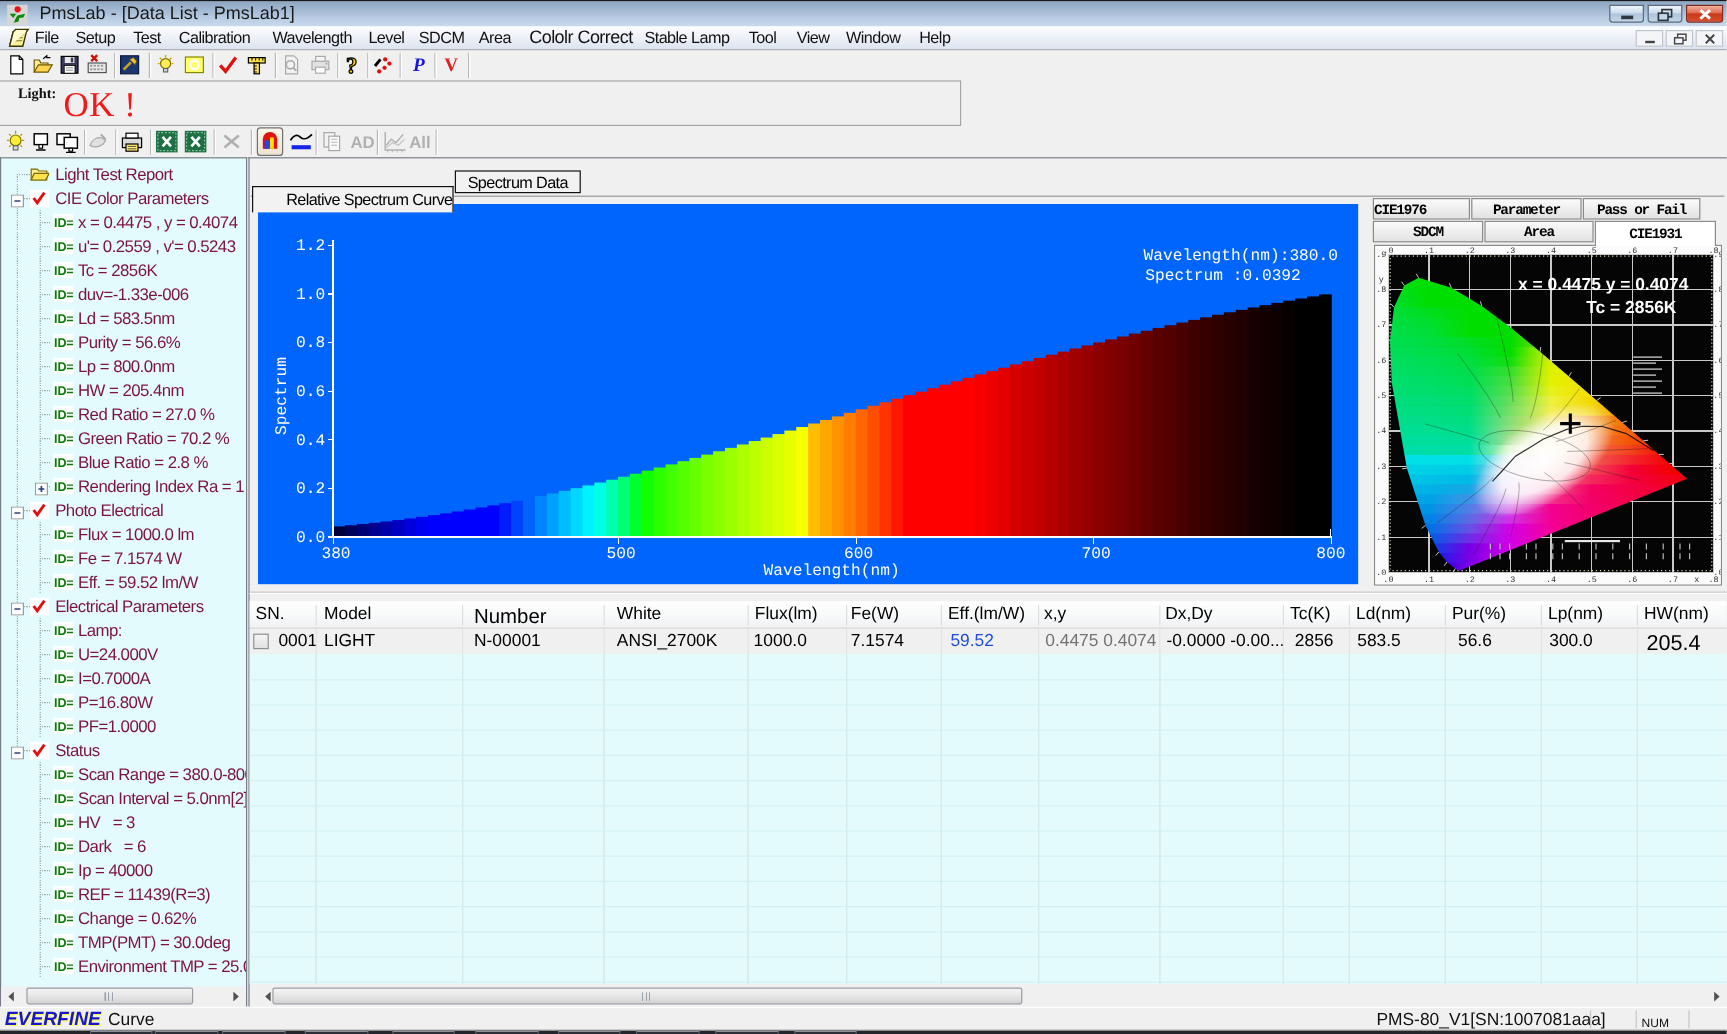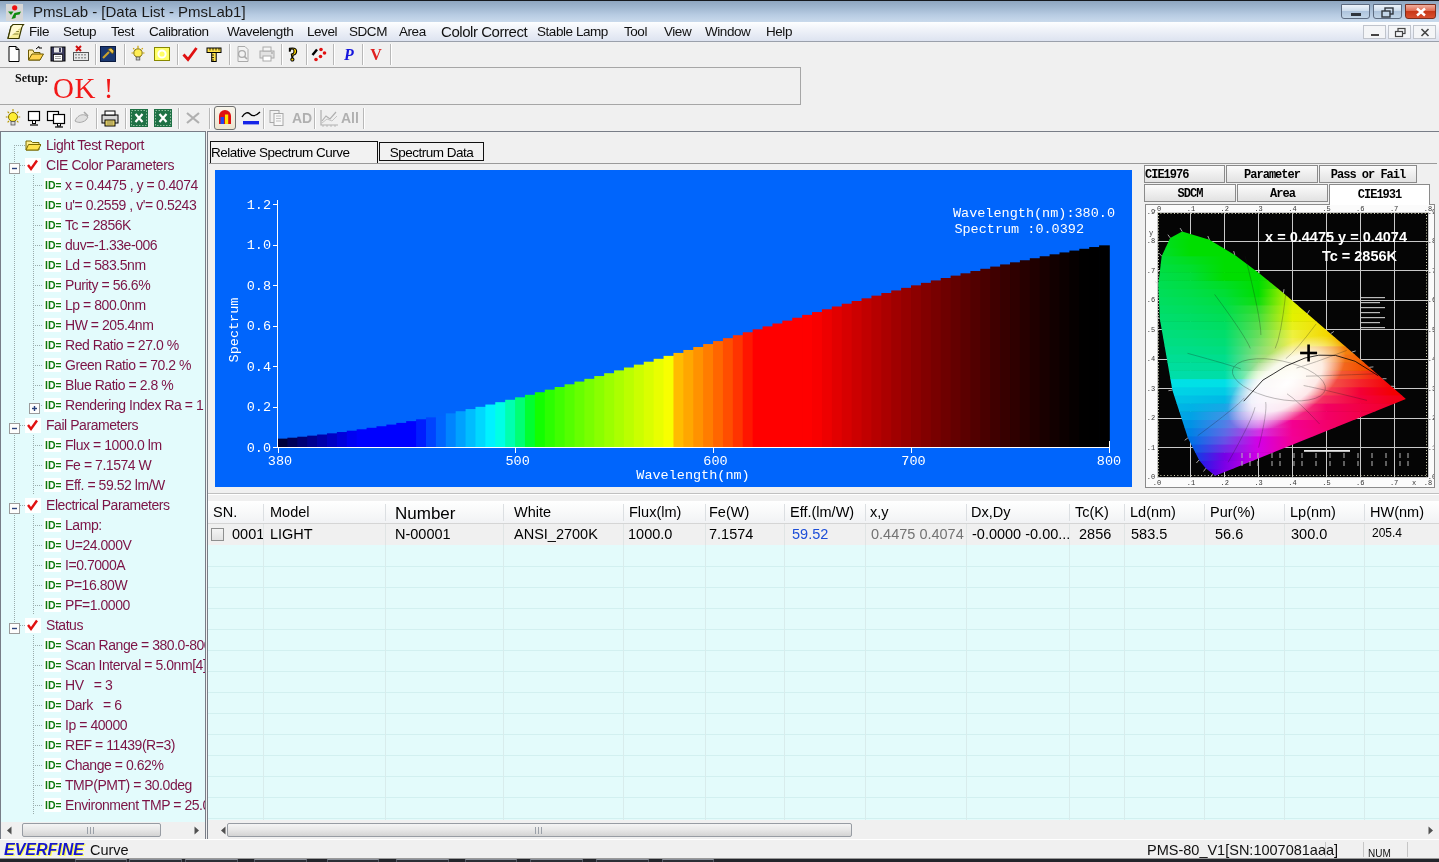--- a/index.html
+++ b/index.html
@@ -192,21 +192,21 @@
     <div style="position:absolute;left:307px;top:2px;width:1px;height:21px;background:#fff"></div>
     <div style="position:absolute;left:333px;top:2px;width:1px;height:21px;background:#b8b8b8"></div>
     <div style="position:absolute;left:334px;top:2px;width:1px;height:21px;background:#fff"></div>
     <div style="position:absolute;left:362px;top:2px;width:1px;height:21px;background:#b8b8b8"></div>
     <div style="position:absolute;left:363px;top:2px;width:1px;height:21px;background:#fff"></div>
     <div style="position:absolute;left:390px;top:2px;width:1px;height:21px;background:#b8b8b8"></div>
     <div style="position:absolute;left:391px;top:2px;width:1px;height:21px;background:#fff"></div>
   </div>
 <div style="position:absolute;left:0;top:67px;width:1439px;height:39px;background:#f0f0f0"></div>
 <div style="position:absolute;left:-2px;top:67px;width:803px;height:38px;border:1px solid #a6a6a6;background:#f0f0f0"></div>
-<div style="position:absolute;left:15px;top:71px;font-family:'Liberation Serif';font-weight:bold;font-size:12px;color:#111">Setup:</div>
+<div style="position:absolute;left:15px;top:71px;font-family:'Liberation Serif';font-weight:bold;font-size:12px;color:#111">Light:</div>
 <div style="position:absolute;left:53px;top:72px;font-family:'Liberation Serif';font-size:29px;color:#f21818;letter-spacing:0.5px">OK !</div>
 <div style="position:absolute;left:0;top:106px;width:1439px;height:25px;background:#f0f0f0">
     <div style="position:absolute;left:1px;top:0px;width:24px;height:24px;display:flex;align-items:center;justify-content:center">
       <svg width="20" height="20" viewBox="0 0 20 20">
         <circle cx="10" cy="9" r="4.5" fill="#ffee33" stroke="#806c00" stroke-width="1"></circle>
         <rect x="8" y="13.5" width="4" height="3.5" fill="#d8d8d8" stroke="#555" stroke-width="0.8"></rect>
         <g stroke="#b89a00" stroke-width="1.1">
           <line x1="10" y1="1" x2="10" y2="3.4"></line>
           <line x1="2.8" y1="9" x2="4.6" y2="9"></line>
           <line x1="15.4" y1="9" x2="17.2" y2="9"></line>
@@ -439,21 +439,21 @@
     <div class="tt" style="left:64px;top:263px">Rendering Index Ra = 1</div>
     <div style="position:absolute;left:13px;top:293px;width:11px;height:1px;background-image:repeating-linear-gradient(90deg,#9aacac 0 1px,transparent 1px 2px)"></div>
     <div style="position:absolute;left:8px;top:288px"><svg width="11" height="11" viewBox="0 0 11 11">
         <rect x="0.5" y="0.5" width="10" height="10" fill="#fdfdfd" stroke="#9b9b9b"></rect>
         <line x1="3" y1="5.5" x2="8" y2="5.5" stroke="#28417c" stroke-width="1.4"></line>
       </svg></div>
     <div style="position:absolute;left:24px;top:286px"><svg width="16" height="15" viewBox="0 0 16 15">
         <rect x="0" y="0" width="16" height="15" fill="#fff"></rect>
         <path d="M3 7 L6 11 L12 2.5" stroke="#e01010" stroke-width="2.4" fill="none"></path>
       </svg></div>
-    <div class="tt" style="left:45px;top:283px">Fail Parameters</div>
+    <div class="tt" style="left:45px;top:283px">Photo Electrical</div>
     <div style="position:absolute;left:32px;top:303px;width:1px;height:20px;background-image:repeating-linear-gradient(#9aacac 0 1px,transparent 1px 2px)"></div>
     <div style="position:absolute;left:32px;top:313px;width:10px;height:1px;background-image:repeating-linear-gradient(90deg,#9aacac 0 1px,transparent 1px 2px)"></div>
     <div style="position:absolute;left:43px;top:306px"><svg width="17" height="14" viewBox="0 0 17 14">
         <rect x="0" y="0" width="17" height="14" fill="#fff"></rect>
         <text x="1" y="11" font-family="Liberation Sans" font-size="10.5" font-weight="bold" fill="#0c7a0c">ID=</text>
       </svg></div>
     <div class="tt" style="left:64px;top:303px">Flux = 1000.0 lm</div>
     <div style="position:absolute;left:32px;top:323px;width:1px;height:20px;background-image:repeating-linear-gradient(#9aacac 0 1px,transparent 1px 2px)"></div>
     <div style="position:absolute;left:32px;top:333px;width:10px;height:1px;background-image:repeating-linear-gradient(90deg,#9aacac 0 1px,transparent 1px 2px)"></div>
     <div style="position:absolute;left:43px;top:326px"><svg width="17" height="14" viewBox="0 0 17 14">
@@ -529,21 +529,21 @@
         <rect x="0" y="0" width="17" height="14" fill="#fff"></rect>
         <text x="1" y="11" font-family="Liberation Sans" font-size="10.5" font-weight="bold" fill="#0c7a0c">ID=</text>
       </svg></div>
     <div class="tt" style="left:64px;top:503px">Scan Range = 380.0-800</div>
     <div style="position:absolute;left:32px;top:523px;width:1px;height:20px;background-image:repeating-linear-gradient(#9aacac 0 1px,transparent 1px 2px)"></div>
     <div style="position:absolute;left:32px;top:533px;width:10px;height:1px;background-image:repeating-linear-gradient(90deg,#9aacac 0 1px,transparent 1px 2px)"></div>
     <div style="position:absolute;left:43px;top:526px"><svg width="17" height="14" viewBox="0 0 17 14">
         <rect x="0" y="0" width="17" height="14" fill="#fff"></rect>
         <text x="1" y="11" font-family="Liberation Sans" font-size="10.5" font-weight="bold" fill="#0c7a0c">ID=</text>
       </svg></div>
-    <div class="tt" style="left:64px;top:523px">Scan Interval = 5.0nm[4]</div>
+    <div class="tt" style="left:64px;top:523px">Scan Interval = 5.0nm[2]</div>
     <div style="position:absolute;left:32px;top:543px;width:1px;height:20px;background-image:repeating-linear-gradient(#9aacac 0 1px,transparent 1px 2px)"></div>
     <div style="position:absolute;left:32px;top:553px;width:10px;height:1px;background-image:repeating-linear-gradient(90deg,#9aacac 0 1px,transparent 1px 2px)"></div>
     <div style="position:absolute;left:43px;top:546px"><svg width="17" height="14" viewBox="0 0 17 14">
         <rect x="0" y="0" width="17" height="14" fill="#fff"></rect>
         <text x="1" y="11" font-family="Liberation Sans" font-size="10.5" font-weight="bold" fill="#0c7a0c">ID=</text>
       </svg></div>
     <div class="tt" style="left:64px;top:543px">HV&nbsp;&nbsp; = 3</div>
     <div style="position:absolute;left:32px;top:563px;width:1px;height:20px;background-image:repeating-linear-gradient(#9aacac 0 1px,transparent 1px 2px)"></div>
     <div style="position:absolute;left:32px;top:573px;width:10px;height:1px;background-image:repeating-linear-gradient(90deg,#9aacac 0 1px,transparent 1px 2px)"></div>
     <div style="position:absolute;left:43px;top:566px"><svg width="17" height="14" viewBox="0 0 17 14">
@@ -591,21 +591,21 @@
     <div style="position:absolute;left:0;top:0"><svg width="17" height="17">
         <path d="M10.5 4.5 L6 8.5 L10.5 12.5 Z" fill="#505050"></path>
       </svg></div>
     <div style="position:absolute;right:0;top:0"><svg width="17" height="17">
         <path d="M6.5 4.5 L11 8.5 L6.5 12.5 Z" fill="#505050"></path>
       </svg></div>
     <div style="position:absolute;left:21px;top:1px;width:139px;height:14px;border:1px solid #979ca3;border-radius:2px;background:linear-gradient(#f4f4f4,#e8e8e8 45%,#d3d3d3)"></div>
     <div style="position:absolute;left:86px;top:5px;width:8px;height:7px;background-image:repeating-linear-gradient(90deg,#9aa0a8 0 1px,transparent 1px 3px)"></div>
   </div>
 <div style="position:absolute;left:207px;top:131px;width:1232px;height:708px;background:#f0f0f0;border-top:1px solid #787d87;border-left:1px solid #787d87"></div>
-<div style="position:absolute;left:210px;top:141px;width:168px;height:22px;background:#f2f2f2;border:1.5px solid #111;border-bottom:none;z-index:3;text-align:left;font-size:13.5px;letter-spacing:-0.5px;line-height:21px">Relative Spectrum Curve</div>
+<div style="position:absolute;left:210px;top:155px;width:168px;height:22px;background:#f2f2f2;border:1.5px solid #111;border-bottom:none;z-index:3;text-align:right;font-size:13.5px;letter-spacing:-0.5px;line-height:21px">Relative Spectrum Curve</div>
 <div style="position:absolute;left:379px;top:142px;width:105px;height:19px;background:#f2f2f2;border:1.5px solid #111;z-index:2;text-align:center;font-size:13.5px;letter-spacing:-0.5px;line-height:19px">Spectrum Data</div>
 <div style="position:absolute;left:209px;top:163px;width:1228px;height:329px;background:#f0f0f0;border-top:1px solid #9a9a9a"></div>
 <div style="position:absolute;left:208px;top:493px;width:1231px;height:1px;background:#c0c0c0"></div>
 <div style="position:absolute;left:208px;top:494px;width:1231px;height:1px;background:#fff"></div>
 <svg style="position:absolute;left:215px;top:170px" width="917" height="317">
     <rect x="0" y="0" width="917" height="317" fill="#0065fc"></rect>
     <rect x="62.50" y="268.63" width="10.70" height="8.37" fill="#00003a"></rect>
     <rect x="72.40" y="267.70" width="10.70" height="9.30" fill="#000059"></rect>
     <rect x="82.30" y="266.71" width="10.70" height="10.29" fill="#000076"></rect>
     <rect x="92.20" y="265.65" width="10.70" height="11.35" fill="#000091"></rect>
@@ -1300,21 +1300,21 @@
 <div style="position:absolute;left:514px;top:526px;font-size:14.5px;color:#000;white-space:nowrap">ANSI_2700K</div>
 <div style="position:absolute;left:628px;top:526px;font-size:14.5px;color:#000;white-space:nowrap">1000.0</div>
 <div style="position:absolute;left:709px;top:526px;font-size:14.5px;color:#000;white-space:nowrap">7.1574</div>
 <div style="position:absolute;left:792px;top:526px;font-size:14.5px;color:#1d4ed8;white-space:nowrap">59.52</div>
 <div style="position:absolute;left:871px;top:526px;font-size:14.5px;color:#737373;white-space:nowrap">0.4475 0.4074</div>
 <div style="position:absolute;left:972px;top:526px;font-size:14.5px;color:#000;white-space:nowrap">-0.0000 -0.00...</div>
 <div style="position:absolute;left:1079px;top:526px;font-size:14.5px;color:#000;white-space:nowrap">2856</div>
 <div style="position:absolute;left:1131px;top:526px;font-size:14.5px;color:#000;white-space:nowrap">583.5</div>
 <div style="position:absolute;left:1215px;top:526px;font-size:14.5px;color:#000;white-space:nowrap">56.6</div>
 <div style="position:absolute;left:1291px;top:526px;font-size:14.5px;color:#000;white-space:nowrap">300.0</div>
-<div style="position:absolute;left:1372px;top:526px;font-size:12px;color:#000;white-space:nowrap">205.4</div>
+<div style="position:absolute;left:1372px;top:526px;font-size:18px;color:#000;white-space:nowrap">205.4</div>
 <div style="position:absolute;left:208px;top:545px;width:1231px;height:275px;background:#e3fbfb"></div>
 <div style="position:absolute;left:208px;top:566px;width:1231px;height:1px;background:#d2f0f0"></div>
 <div style="position:absolute;left:208px;top:587px;width:1231px;height:1px;background:#d2f0f0"></div>
 <div style="position:absolute;left:208px;top:608px;width:1231px;height:1px;background:#d2f0f0"></div>
 <div style="position:absolute;left:208px;top:629px;width:1231px;height:1px;background:#d2f0f0"></div>
 <div style="position:absolute;left:208px;top:650px;width:1231px;height:1px;background:#d2f0f0"></div>
 <div style="position:absolute;left:208px;top:671px;width:1231px;height:1px;background:#d2f0f0"></div>
 <div style="position:absolute;left:208px;top:692px;width:1231px;height:1px;background:#d2f0f0"></div>
 <div style="position:absolute;left:208px;top:713px;width:1231px;height:1px;background:#d2f0f0"></div>
 <div style="position:absolute;left:208px;top:734px;width:1231px;height:1px;background:#d2f0f0"></div>

